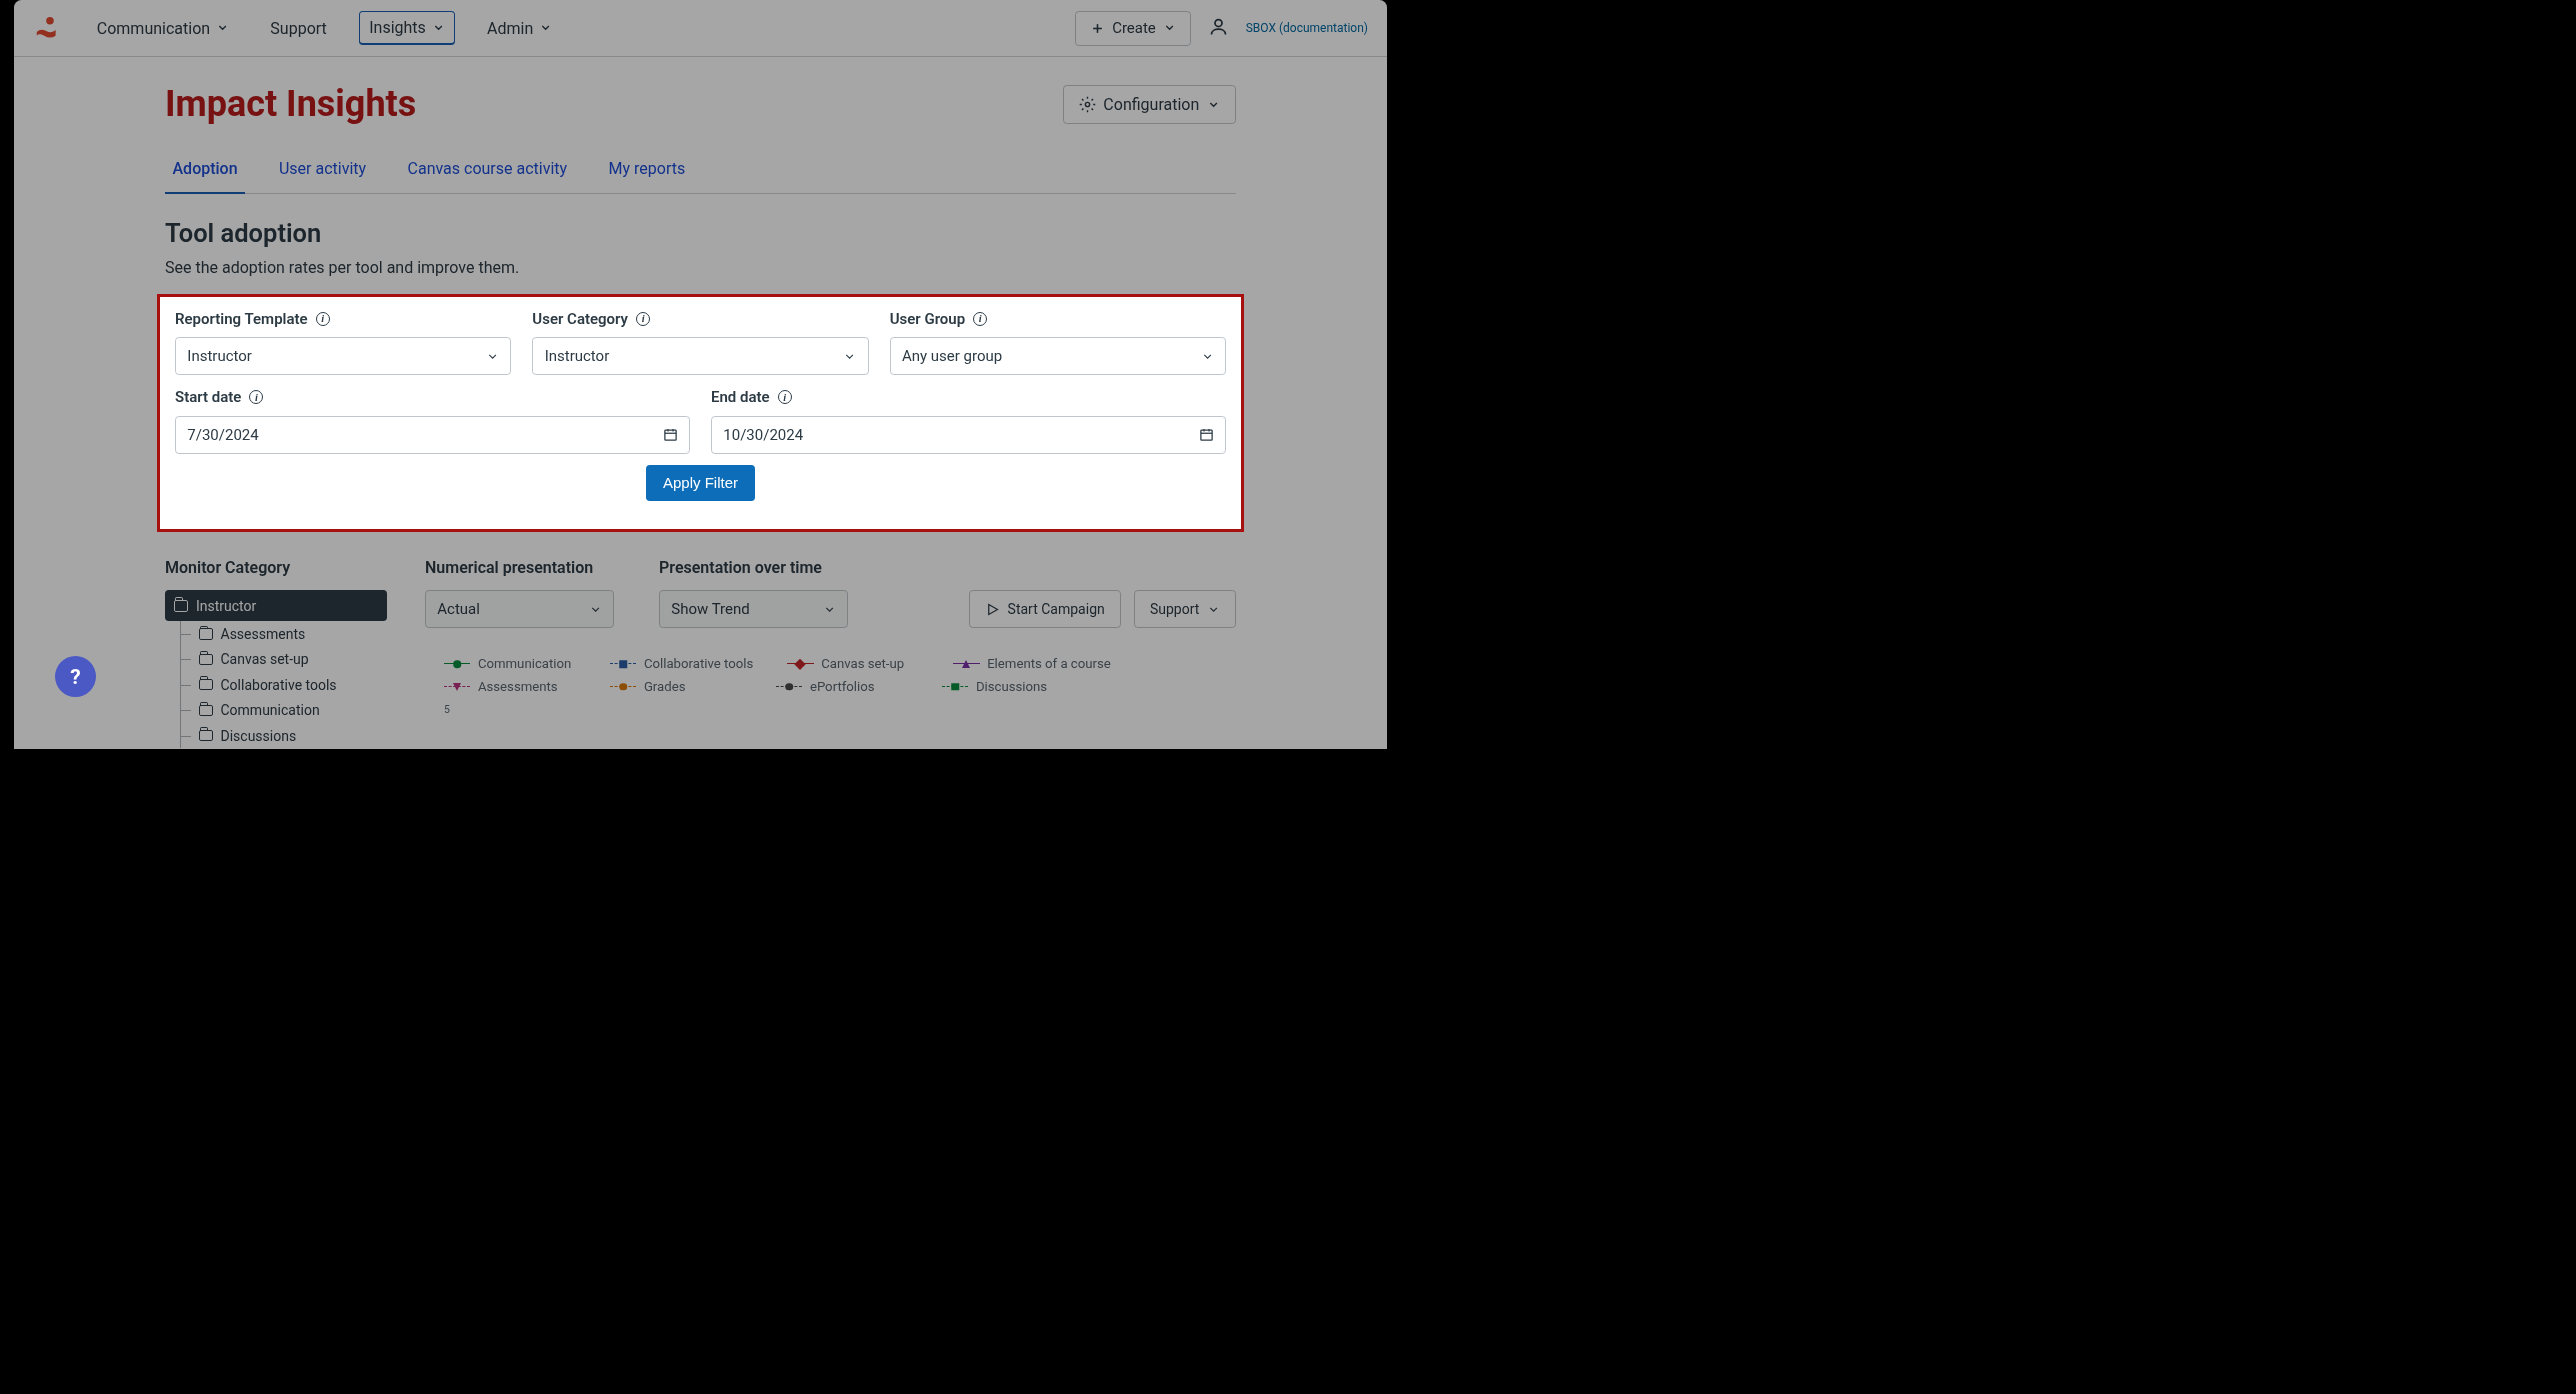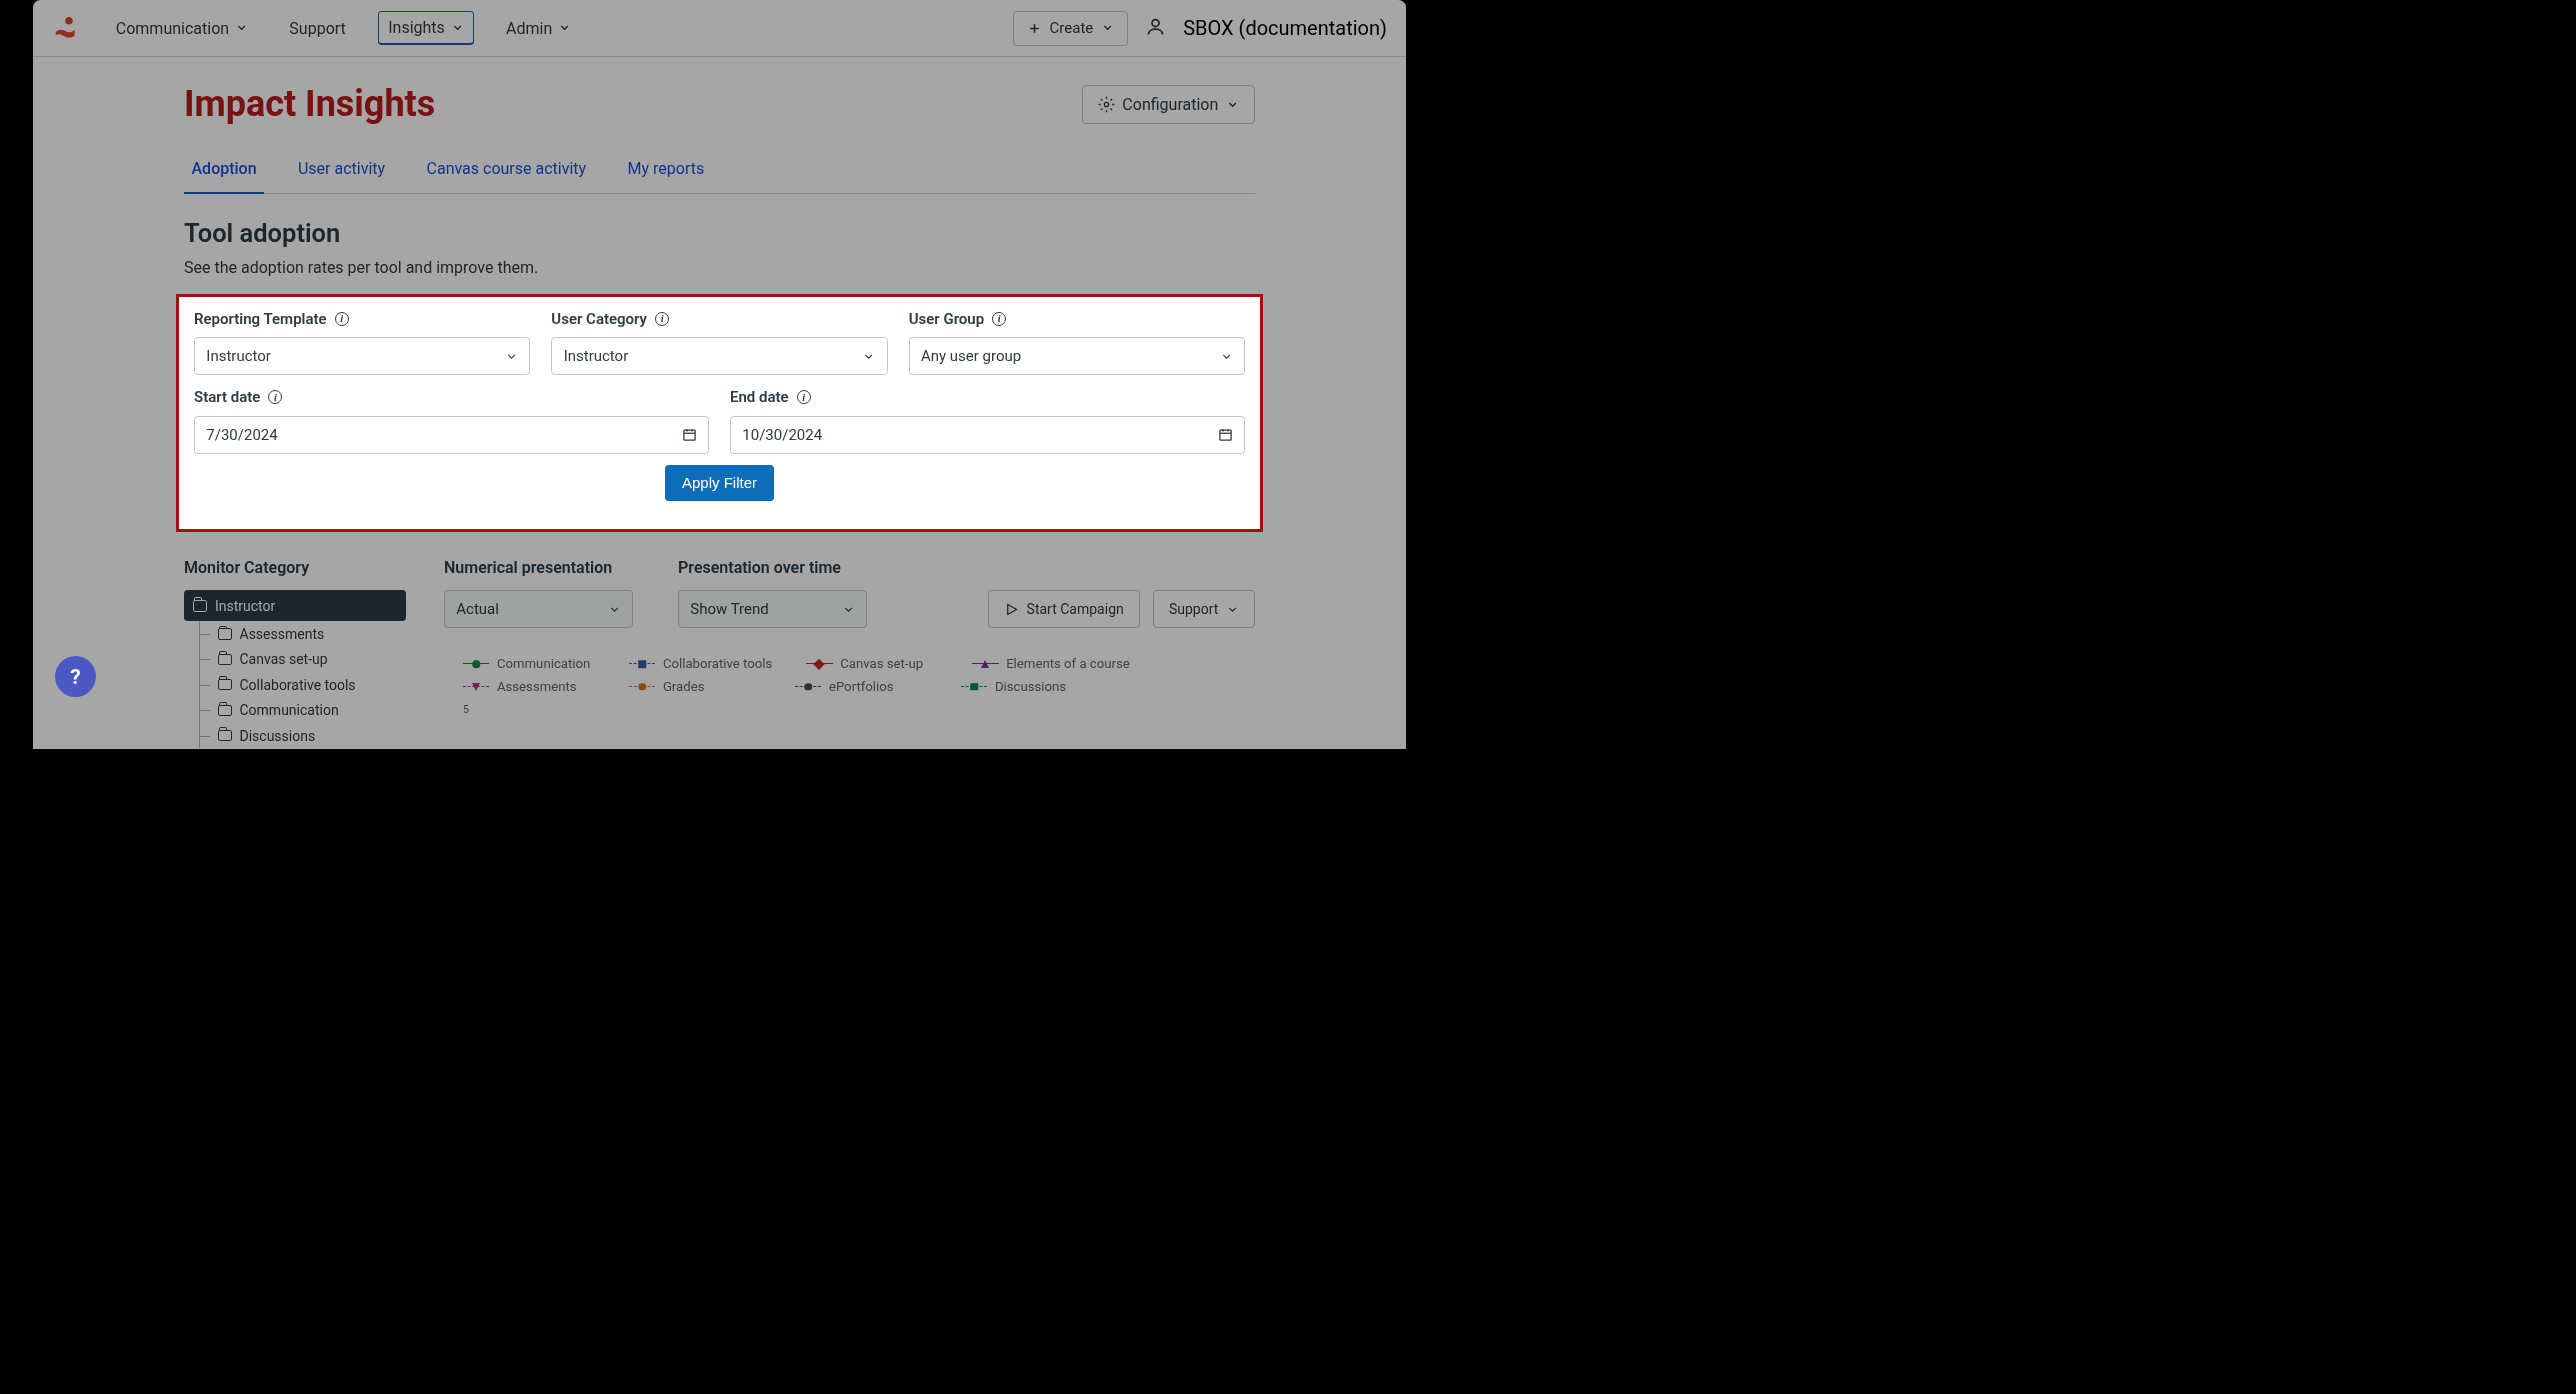--- a/index.html
+++ b/index.html
@@ -11,21 +11,21 @@
 }
 .viewport {
   width: 1414px;
   height: 752px;
   position: relative;
   background: #000;
   overflow: hidden;
 }
 .app-window {
   position: absolute;
-  left: 33px;
+  left: 14px;
   top: 0;
   width: 1373px;
   height: 749px;
   background: #fff;
   border-radius: 7.5px 7.5px 0 0;
   overflow: hidden;
 }
 
 .top-nav {
   height: 57px;
@@ -61,21 +61,21 @@
   border: 0.9px solid #c0c6cb;
   border-radius: 3.8px;
   padding: 7.5px 13.2px;
   display: flex;
   align-items: center;
   gap: 7.5px;
   font-size: 15px;
   cursor: pointer;
 }
 .user-icon { cursor: pointer; }
-.org-label { font-size: 20px; color: #000000; }
+.org-label { font-size: 12px; color: #0369a1; }
 .page-header {
   display: flex;
   align-items: center;
   justify-content: space-between;
   margin-top: 26.4px;
 }
 .page-title {
   font-size: 36px;
   font-weight: 700;
   color: #b91c1c;

